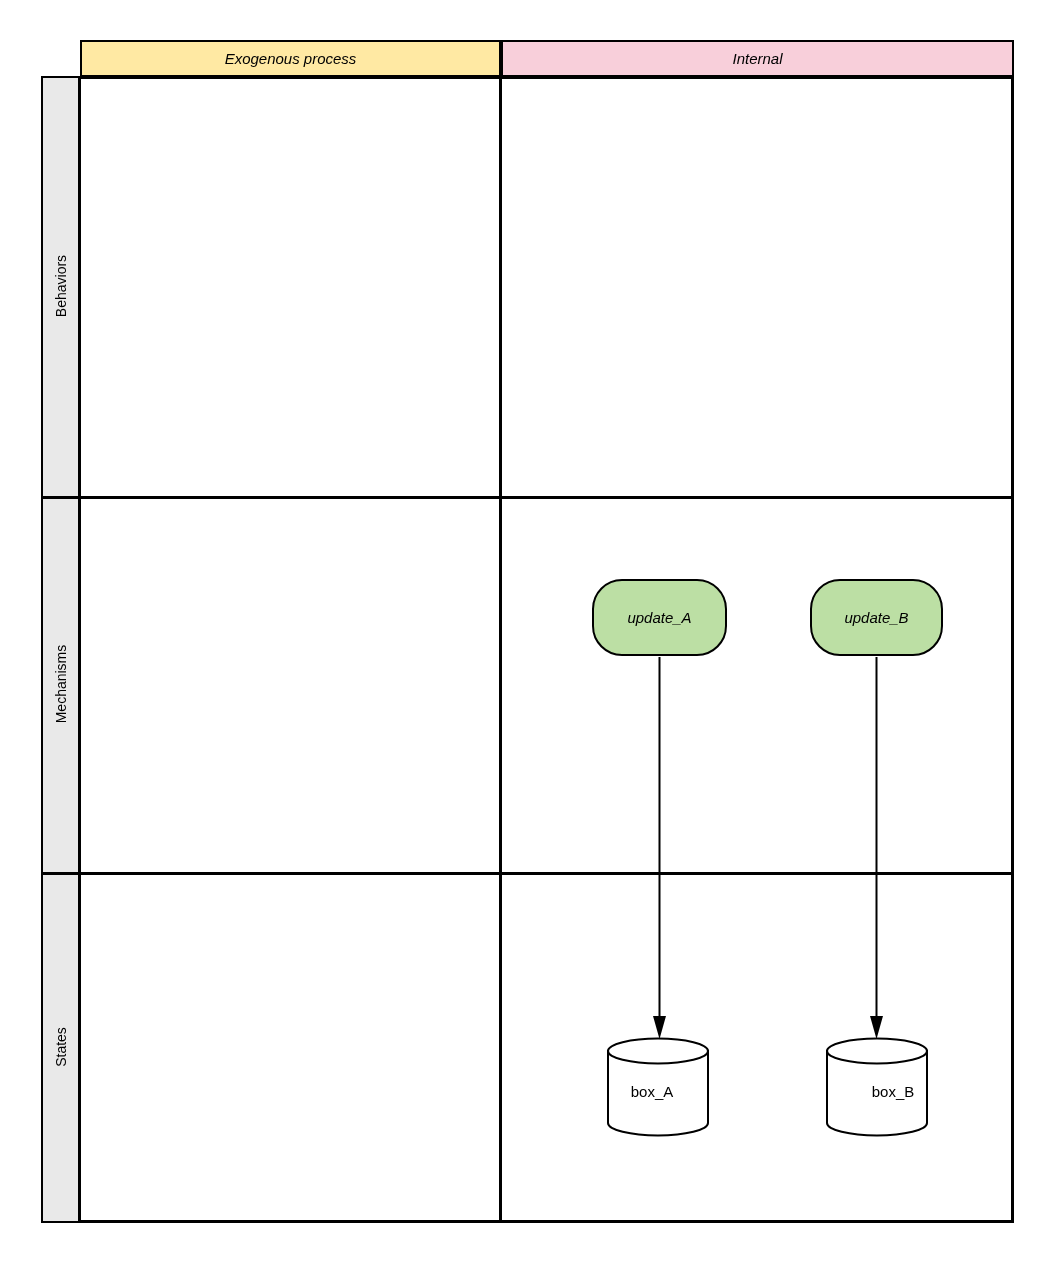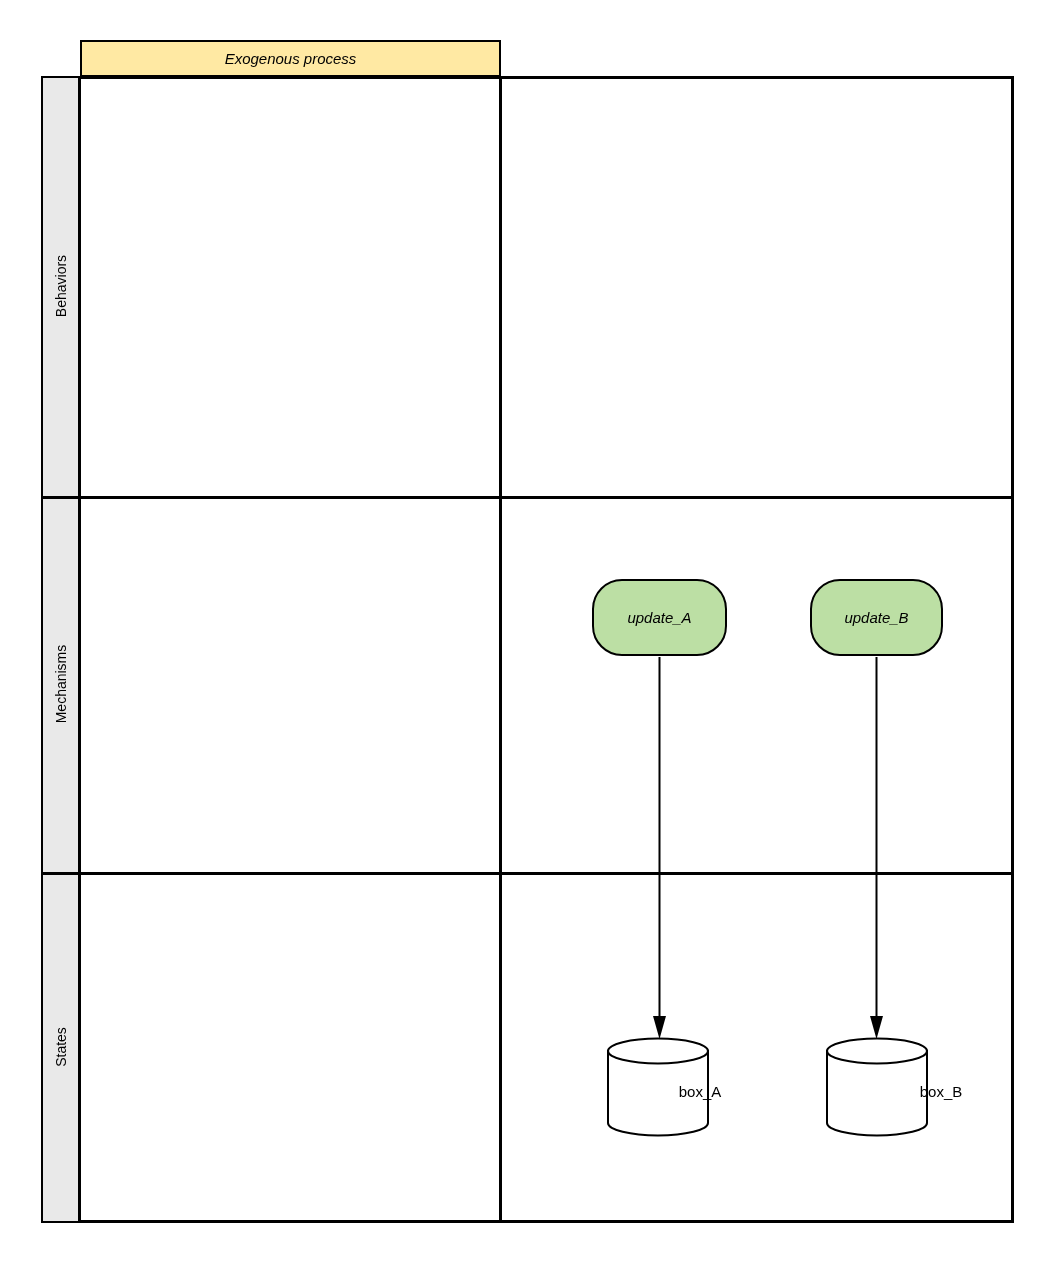--- a/index.html
+++ b/index.html
@@ -114,32 +114,34 @@
   }
   .cyl-label {
     position: absolute;
     width: 88px;
     top: 1082px;
     height: 20px;
     text-align: center;
     font-size: 15px;
     line-height: 20px;
     z-index: 5;
-    padding-left: 48px;
   }
   .lbl-box-a { left: 608px; }
   .lbl-box-b { left: 849px; }
 </style>
 </head>
 <body>
 
 <div class="canvas">
 
   <div class="hdr hdr-yellow">
     <span>Exogenous process</span>
+  </div>
+  <div class="hdr hdr-pink">
+    <span>Internal</span>
   </div>
 
   <div class="row-label-col"></div>
   <div class="row-label-cell rl-behaviors">
     <span>Behaviors</span>
   </div>
   <div class="row-label-cell rl-mechanisms">
     <span>Mechanisms</span>
   </div>
   <div class="row-label-cell rl-states">

